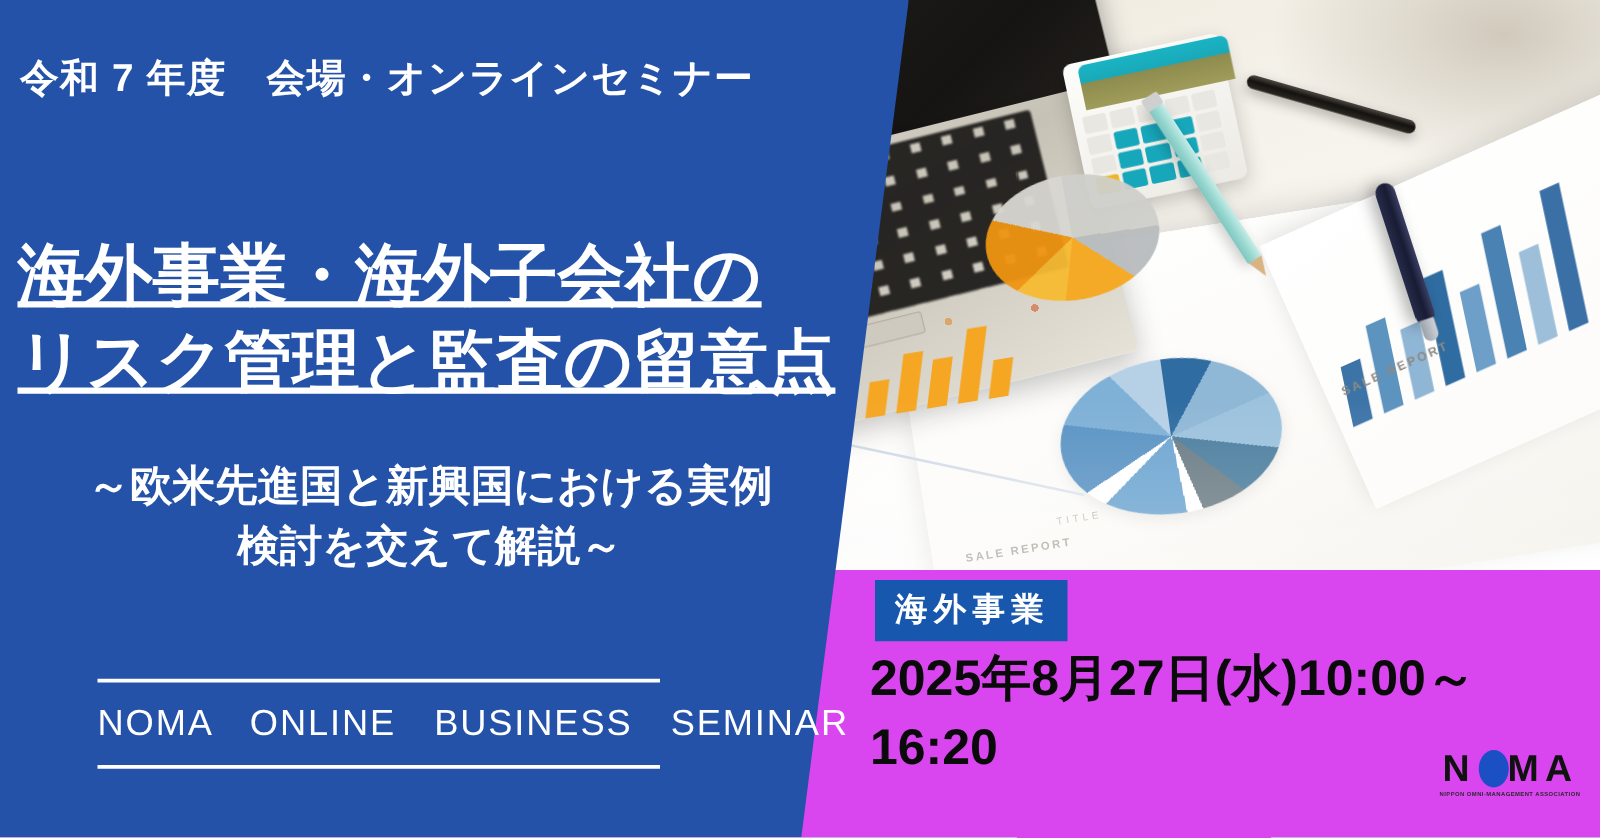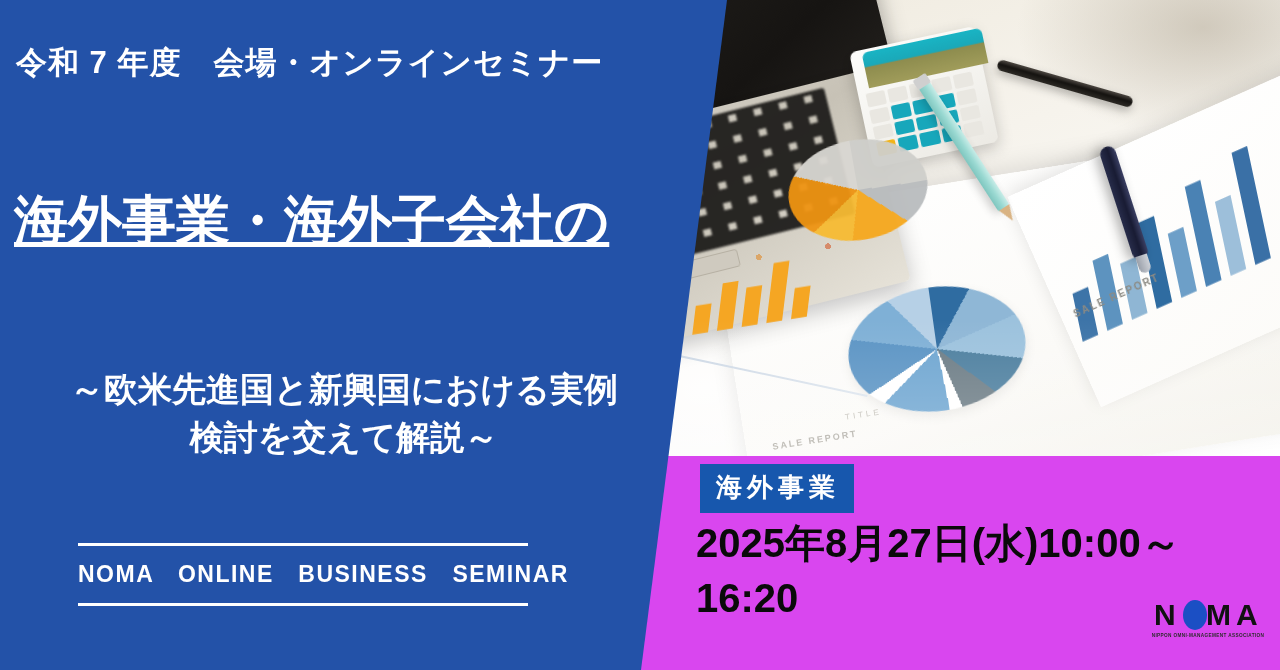--- a/index.html
+++ b/index.html
@@ -339,22 +339,22 @@
     z-index: 5;
     text-align: center;
   }
   .seminar-rule {
     height: 3px;
     background: #ffffff;
     width: 100%;
   }
   .seminar-text {
     color: #ffffff;
-    font-size: 23px;
-    font-weight: 700;
+    font-size: 29px;
+    font-weight: 400;
     letter-spacing: 1.5px;
     padding: 13px 0 13px 0;
     white-space: nowrap;
   }
 
   
   .badge {
     position: absolute;
     left: 700px; top: 464px;
     background: #1757ad;
@@ -477,20 +477,21 @@
 
     <div class="photo-vignette"></div>
   </div>
 
   <div class="blue-panel"></div>
 
   <div class="eyebrow">令和 7 年度　会場・オンラインセミナー</div>
 
   <div class="headline">
     <div>海外事業・海外子会社の</div>
+    <div>リスク管理と監査の留意点</div>
   </div>
 
   <div class="subhead">
     <div>～欧米先進国と新興国における実例</div>
     <div>検討を交えて解説～</div>
   </div>
 
   <div class="seminar-block">
     <div class="seminar-rule"></div>
     <div class="seminar-text">NOMA　ONLINE　BUSINESS　SEMINAR</div>

